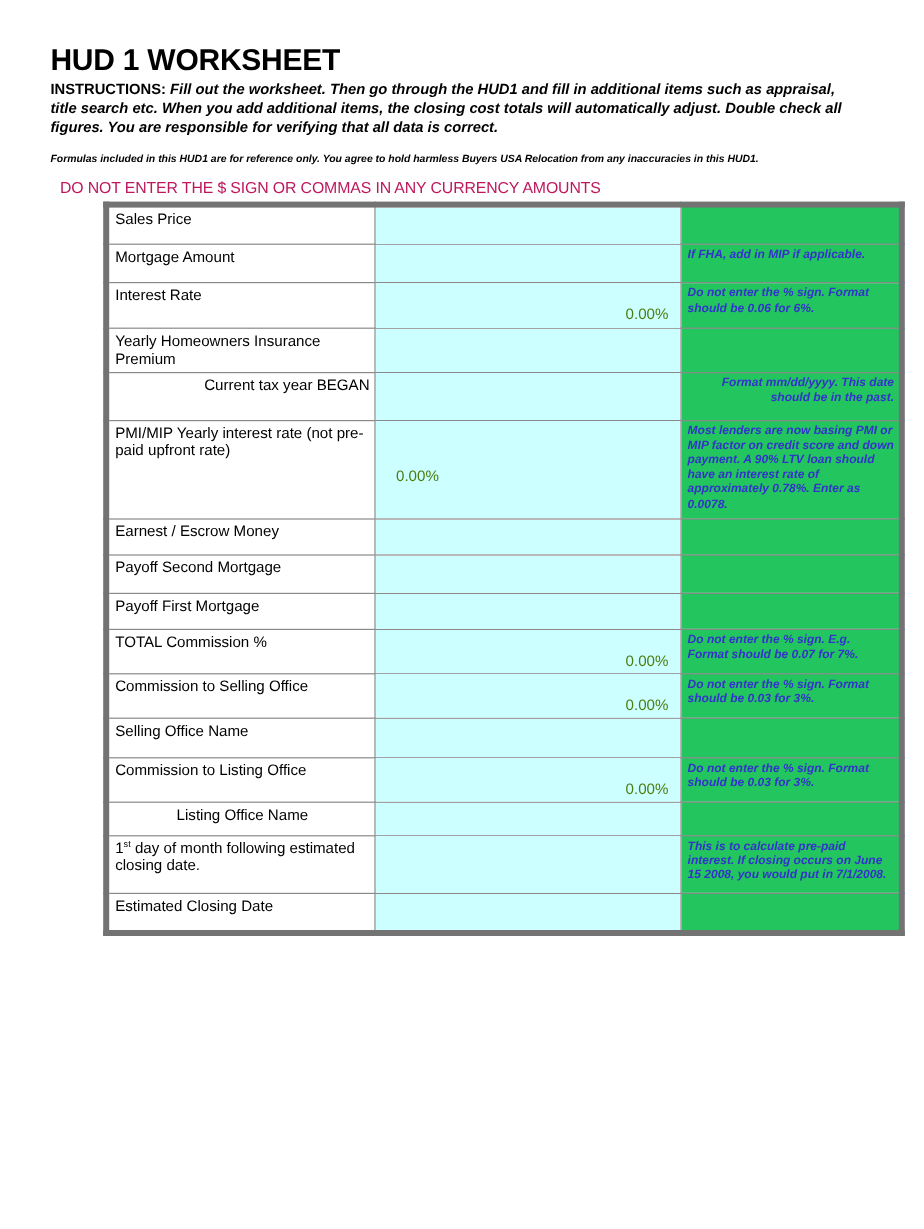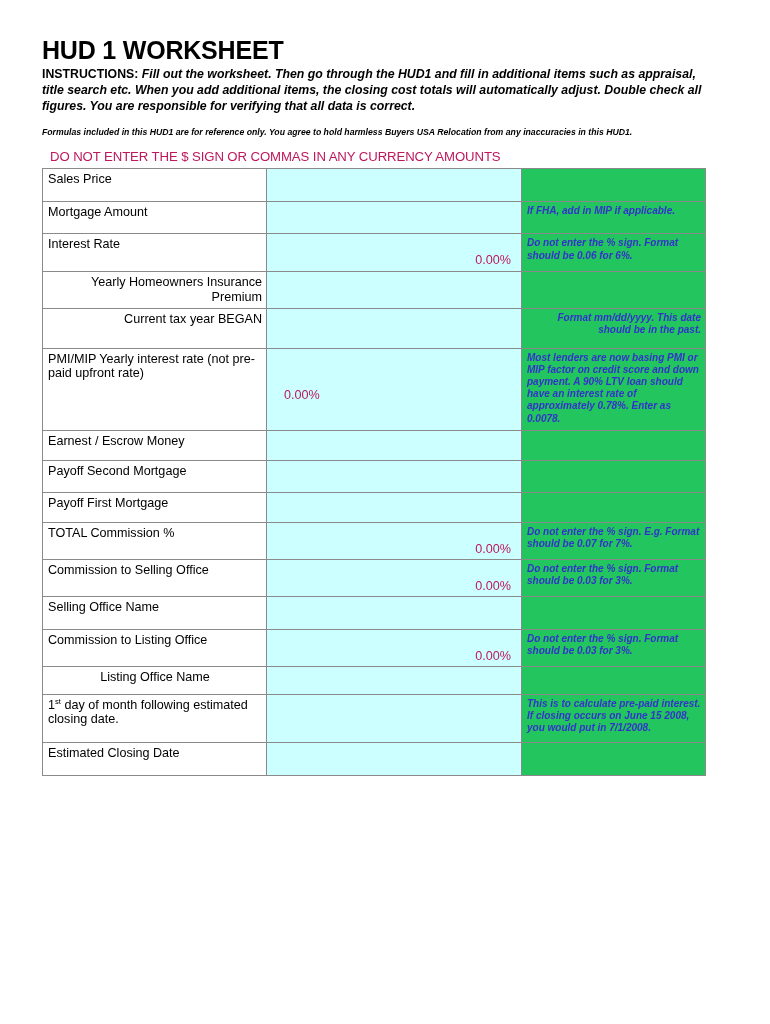--- a/index.html
+++ b/index.html
@@ -57,21 +57,22 @@
     margin: 12px 0 4px 8px;
     line-height: 1.1;
     letter-spacing: -0.1px;
   }
 
   
   .sheet {
     border-collapse: collapse;
     table-layout: fixed;
     width: 663px;
-    border: 1px solid #737373;
+    border: 5px solid #737373;
+    margin-left: 44px;
   }
   .sheet td {
     border: 1px solid #8a8a8a;
     vertical-align: top;
     padding: 3px 4px 3px 5px;
     box-sizing: border-box;
   }
   col.c-label { width: 224px; }
   col.c-input { width: 255px; }
   col.c-note  { width: 184px; }
@@ -95,21 +96,21 @@
     background: #22c55e;
     color: #3333cc;
     font-size: 10px;
     font-style: italic;
     font-weight: bold;
     line-height: 1.22;
     padding-top: 3px;
   }
   .pct {
     font-size: 12.6px;
-    color: #be185d;
+    color: #4d7c0f;
     text-align: right;
     display: block;
     padding-right: 6px;
   }
   .pct.left {
     text-align: left;
     padding-left: 12px;
     padding-right: 0;
   }
 </style>
@@ -147,21 +148,21 @@
           </td>
           <td class="note"><span>If FHA, add in MIP if applicable.</span></td>
         </tr>
         <tr style="height: 38px;">
           <td class="lbl"><span>Interest Rate</span></td>
           <td class="inp">
             <span class="pct" style="margin-top: 16px;">0.00%</span>
           </td>
           <td class="note"><span>Do not enter the % sign. Format should be 0.06 for 6%.</span></td>
         </tr>
-        <tr style="height: 27px; text-align: right;">
+        <tr style="height: 27px;">
           <td class="lbl"><span>Yearly Homeowners Insurance Premium</span></td>
           <td class="inp">
             <span class="pct"></span>
           </td>
           <td class="note"><span></span></td>
         </tr>
         <tr style="height: 40px; text-align: right;">
           <td class="lbl"><span>Current tax year BEGAN</span></td>
           <td class="inp">
             <span class="pct"></span>

